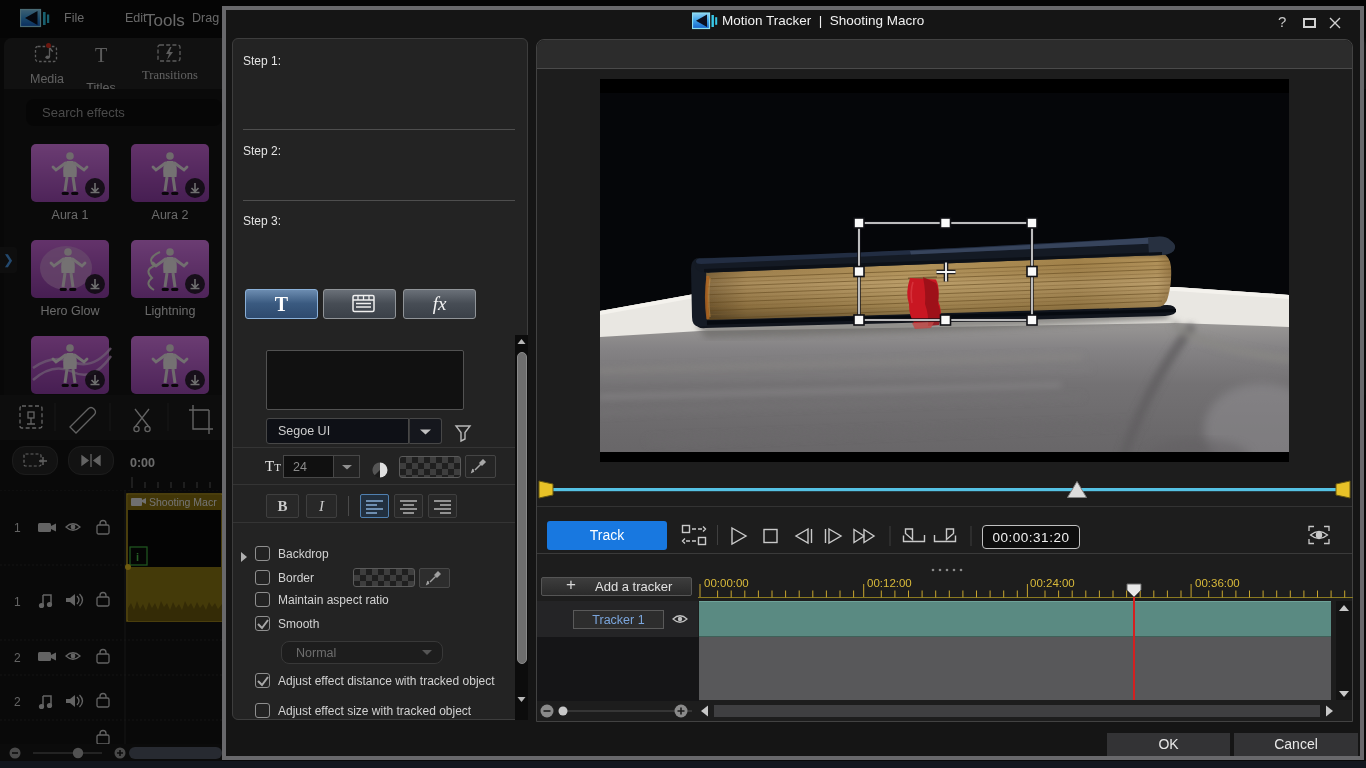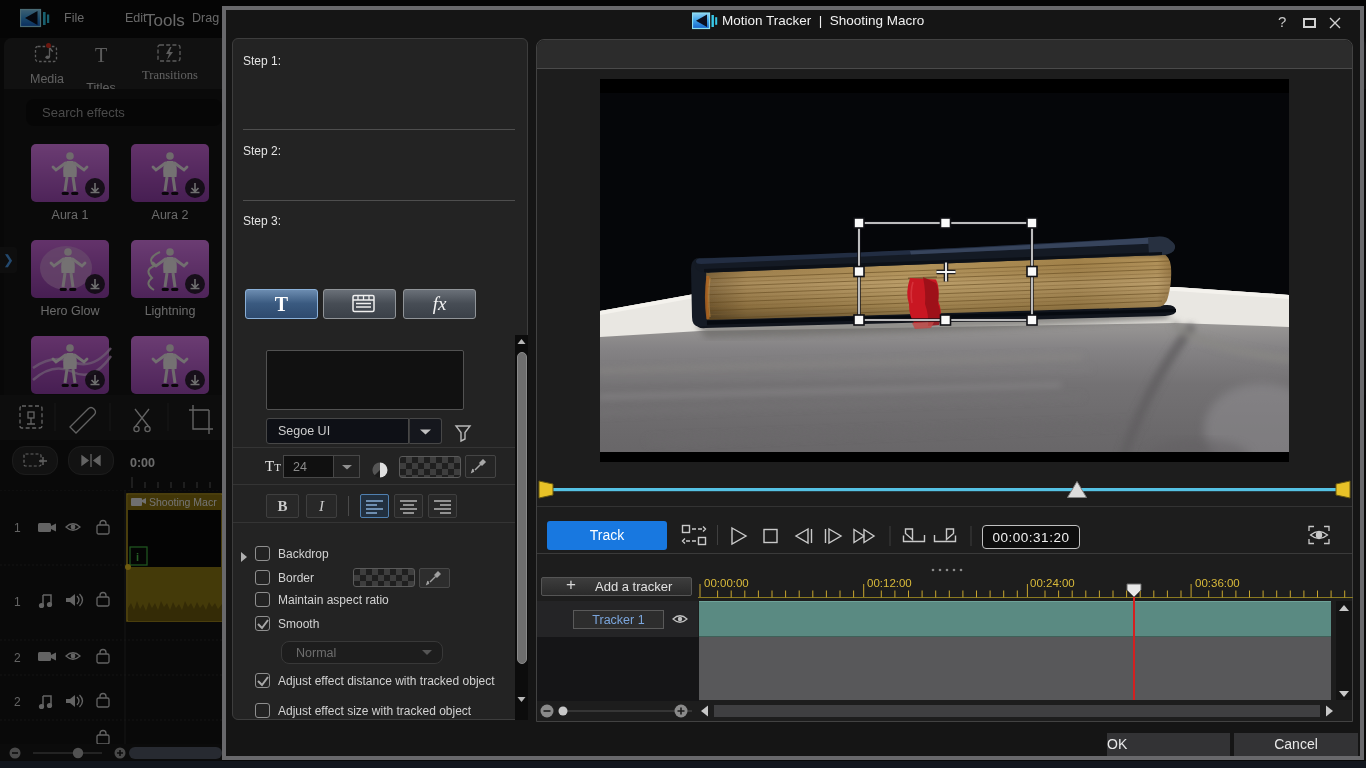--- a/index.html
+++ b/index.html
@@ -570,15 +570,15 @@
       <path d="M7.5 11 h7" stroke="#1d1d1d" stroke-width="1.6"></path>
     <path d="M24 11 h132" stroke="#3f3f3f" stroke-width="1.5"></path>
     <circle cx="27" cy="11" r="4.5" fill="#c8c8c8"></circle>
     <circle cx="145" cy="11" r="6.5" fill="#8a8a8a"></circle>
       <path d="M141.5 11 h7 M145 7.5 v7" stroke="#1d1d1d" stroke-width="1.6"></path>
     <path d="M172 5.5 L165 11 L172 16.5 Z" fill="#c8c8c8"></path>
     <rect x="178" y="5" width="606" height="12" fill="#3f3f41"></rect>
     <path d="M790 5.5 L797 11 L790 16.5 Z" fill="#c8c8c8"></path>
   </svg>
 
-  <div class="abs" style="left:881px;top:723px;width:123px;height:23px;background:#333335;color:#e8e8e8;font-size:14px;text-align:left;line-height:22px;">OK</div>
+  <div class="abs" style="left:881px;top:723px;width:123px;height:23px;background:#333335;color:#e8e8e8;font-size:14px;text-align:center;line-height:22px;">OK</div>
   <div class="abs" style="left:1008px;top:723px;width:124px;height:23px;background:#333335;color:#e8e8e8;font-size:14px;text-align:center;line-height:22px;">Cancel</div>
 </div>
 
 </body></html>

